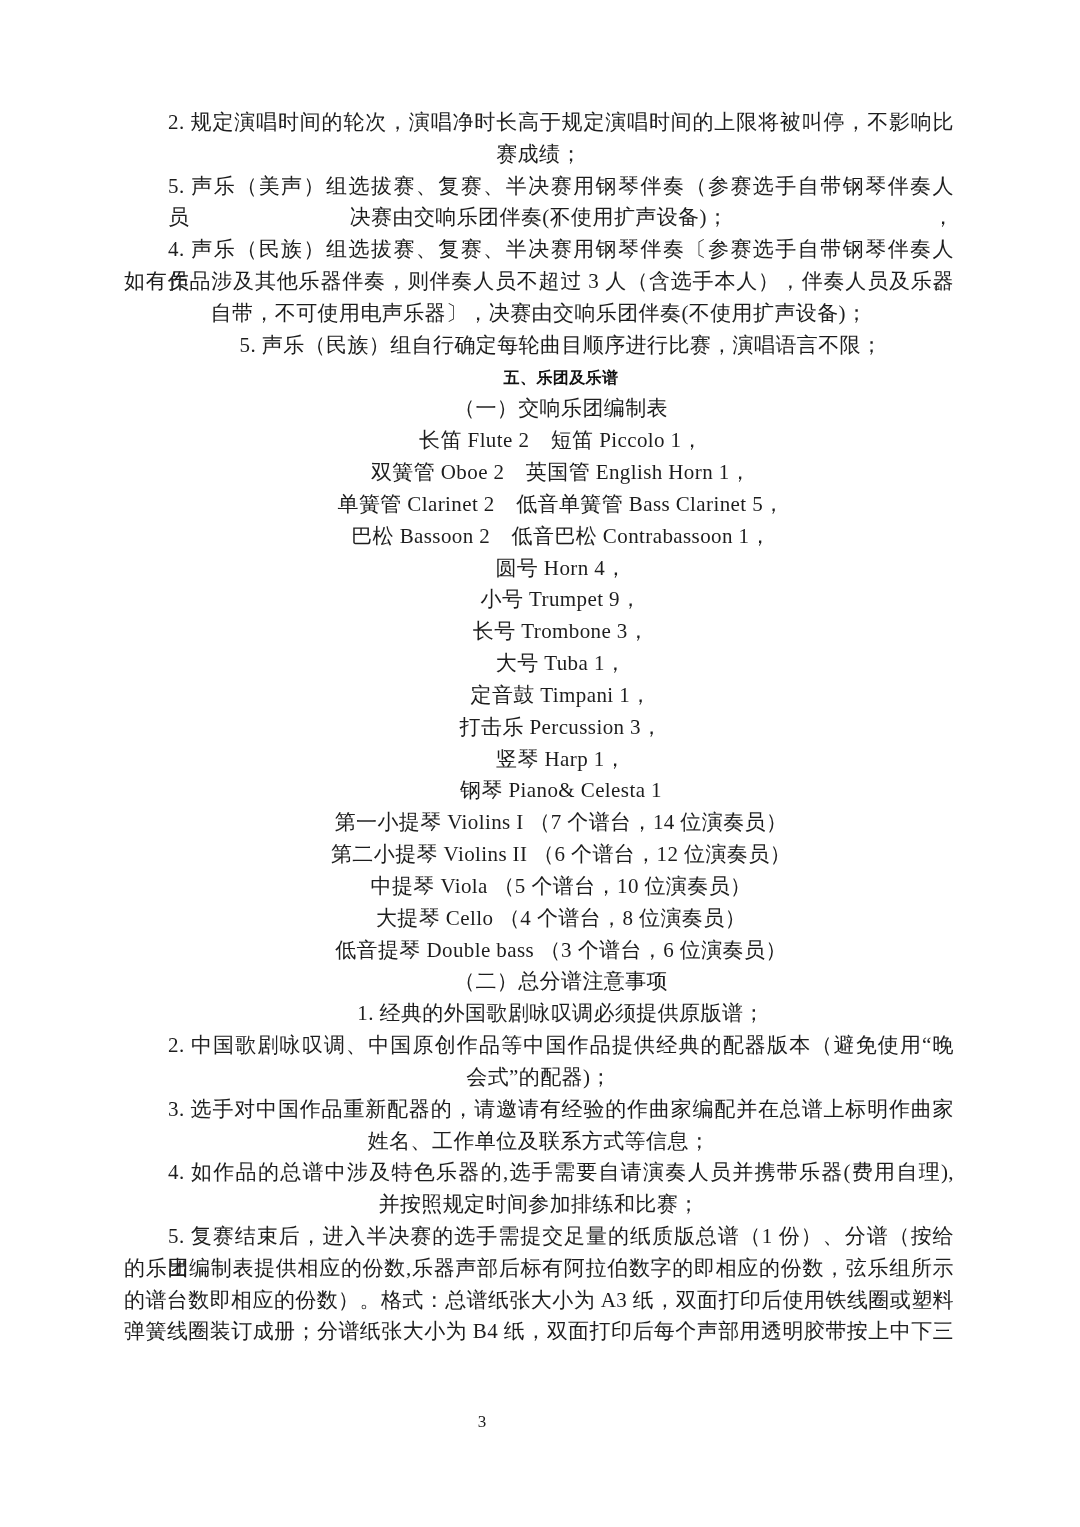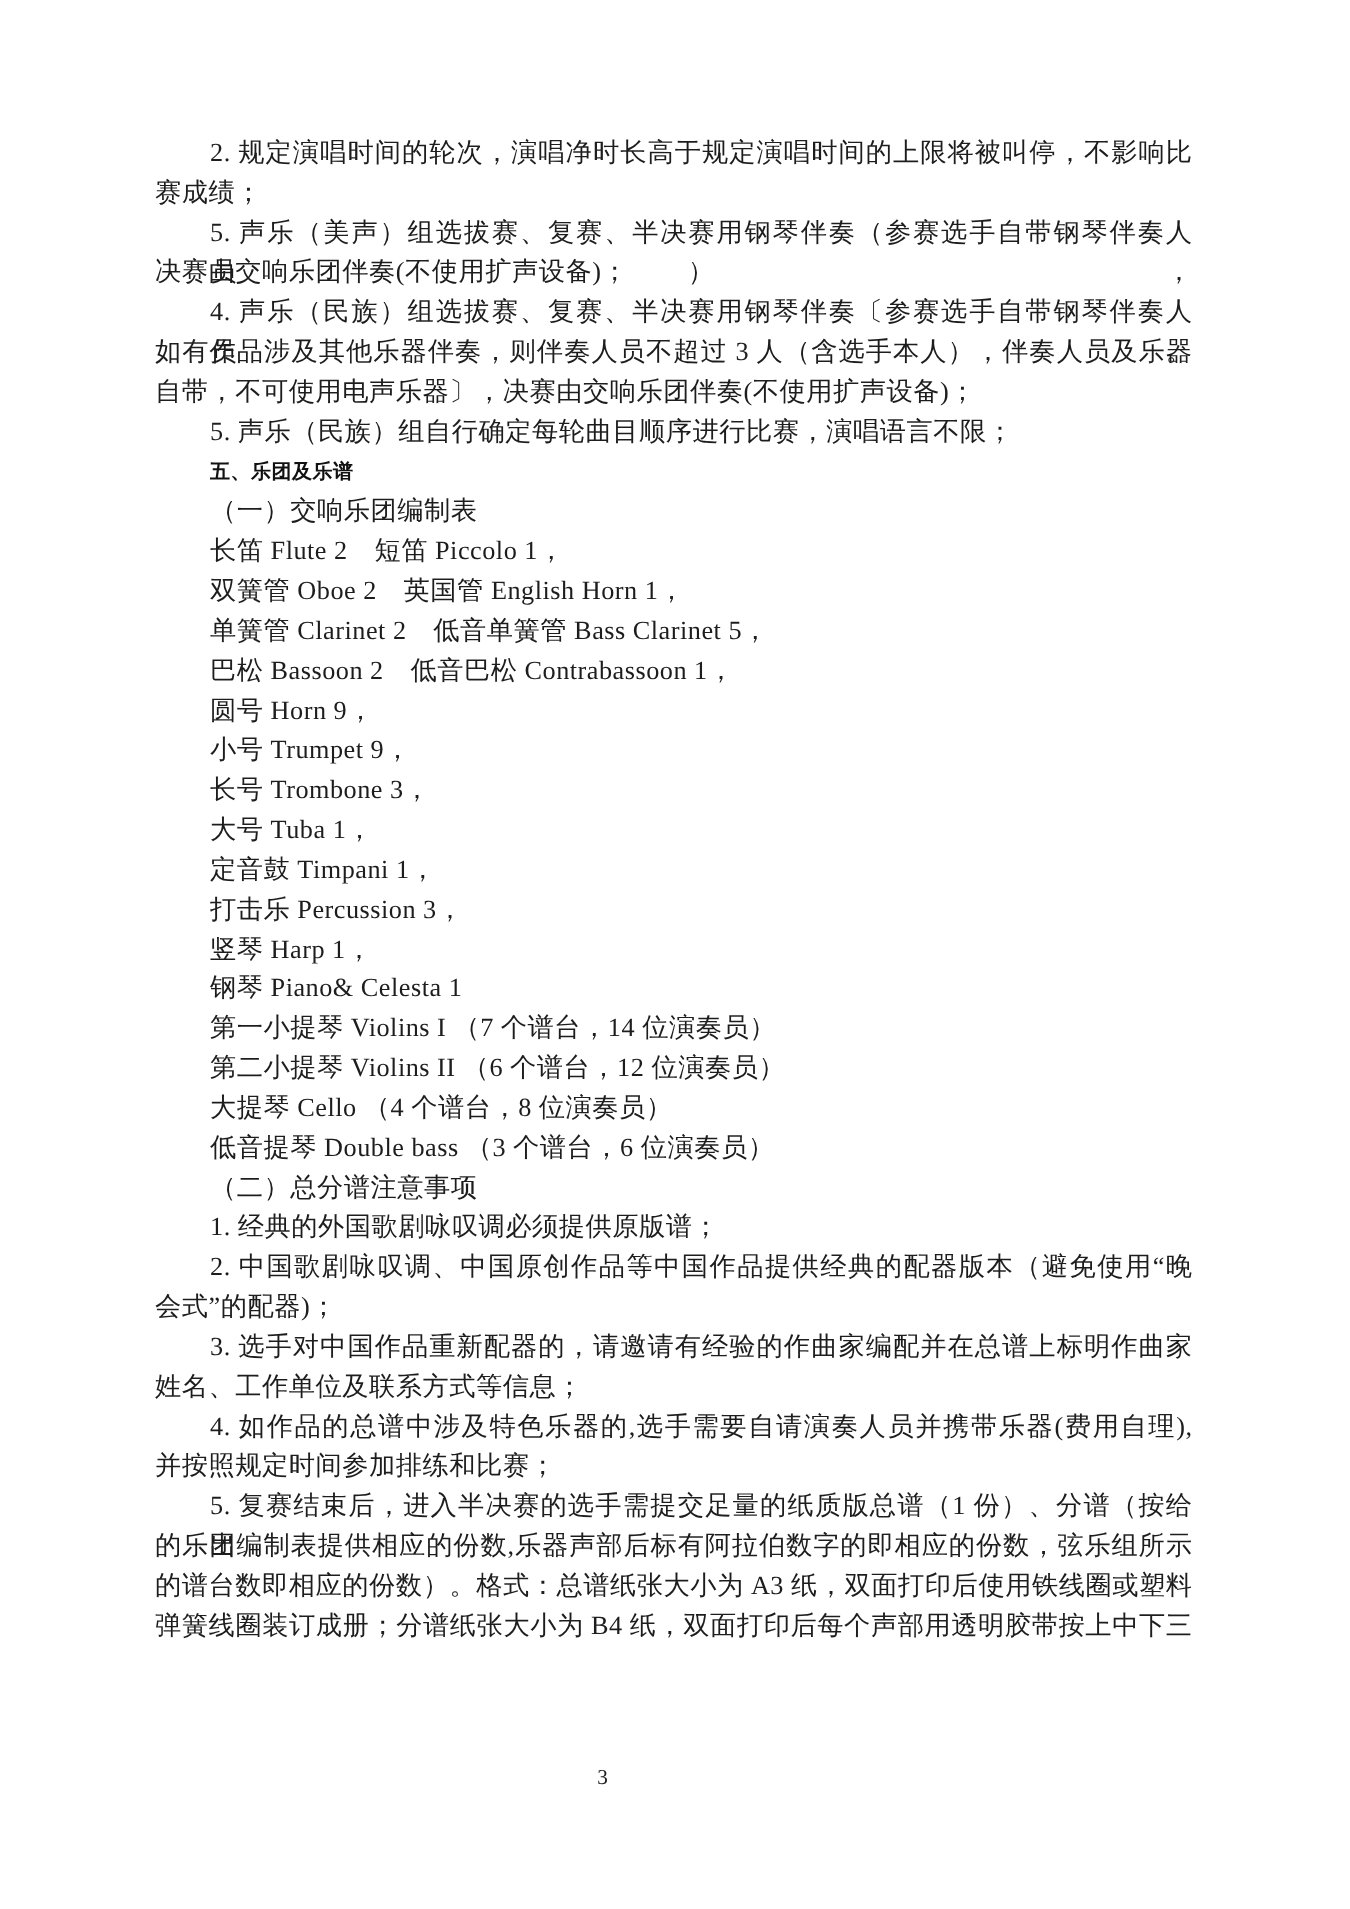--- a/index.html
+++ b/index.html
@@ -21,21 +21,21 @@
     left: 124px;
     top: 107px;
     width: 830px;
   }
   .line {
     font-size: 21px;
     line-height: 31.83px;
     height: 31.83px;
     white-space: pre-wrap;
     letter-spacing: 0.4px;
-    text-align: left;
+    text-align: center;
   }
   .line.p {
     padding-left: 44px;
   }
   .line.j {
     text-align: justify;
     text-align-last: justify;
   }
   .line.heading {
     font-family: "Liberation Sans", "DejaVu Sans", sans-serif;
@@ -65,30 +65,31 @@
     <div class="line p j">4. 声乐（民族）组选拔赛、复赛、半决赛用钢琴伴奏〔参赛选手自带钢琴伴奏人员。</div>
     <div class="line j">如有作品涉及其他乐器伴奏，则伴奏人员不超过 3 人（含选手本人），伴奏人员及乐器</div>
     <div class="line">自带，不可使用电声乐器〕，决赛由交响乐团伴奏(不使用扩声设备)；</div>
     <div class="line p">5. 声乐（民族）组自行确定每轮曲目顺序进行比赛，演唱语言不限；</div>
     <div class="line p heading">五、乐团及乐谱</div>
     <div class="line p">（一）交响乐团编制表</div>
     <div class="line p">长笛 Flute 2　短笛 Piccolo 1，</div>
     <div class="line p">双簧管 Oboe 2　英国管 English Horn 1，</div>
     <div class="line p">单簧管 Clarinet 2　低音单簧管 Bass Clarinet 5，</div>
     <div class="line p">巴松 Bassoon 2　低音巴松 Contrabassoon 1，</div>
-    <div class="line p">圆号 Horn 9，</div>
+    <div class="line p">圆号 Horn 4，</div>
     <div class="line p">小号 Trumpet 9，</div>
     <div class="line p">长号 Trombone 3，</div>
     <div class="line p">大号 Tuba 1，</div>
     <div class="line p">定音鼓 Timpani 1，</div>
     <div class="line p">打击乐 Percussion 3，</div>
     <div class="line p">竖琴 Harp 1，</div>
     <div class="line p">钢琴 Piano&amp; Celesta 1</div>
     <div class="line p">第一小提琴 Violins I （7 个谱台，14 位演奏员）</div>
     <div class="line p">第二小提琴 Violins II （6 个谱台，12 位演奏员）</div>
+    <div class="line p">中提琴 Viola （5 个谱台，10 位演奏员）</div>
     <div class="line p">大提琴 Cello （4 个谱台，8 位演奏员）</div>
     <div class="line p">低音提琴 Double bass （3 个谱台，6 位演奏员）</div>
     <div class="line p">（二）总分谱注意事项</div>
     <div class="line p">1. 经典的外国歌剧咏叹调必须提供原版谱；</div>
     <div class="line p j">2. 中国歌剧咏叹调、中国原创作品等中国作品提供经典的配器版本（避免使用“晚</div>
     <div class="line">会式”的配器)；</div>
     <div class="line p j">3. 选手对中国作品重新配器的，请邀请有经验的作曲家编配并在总谱上标明作曲家</div>
     <div class="line">姓名、工作单位及联系方式等信息；</div>
     <div class="line p j">4. 如作品的总谱中涉及特色乐器的,选手需要自请演奏人员并携带乐器(费用自理),</div>
     <div class="line">并按照规定时间参加排练和比赛；</div>

